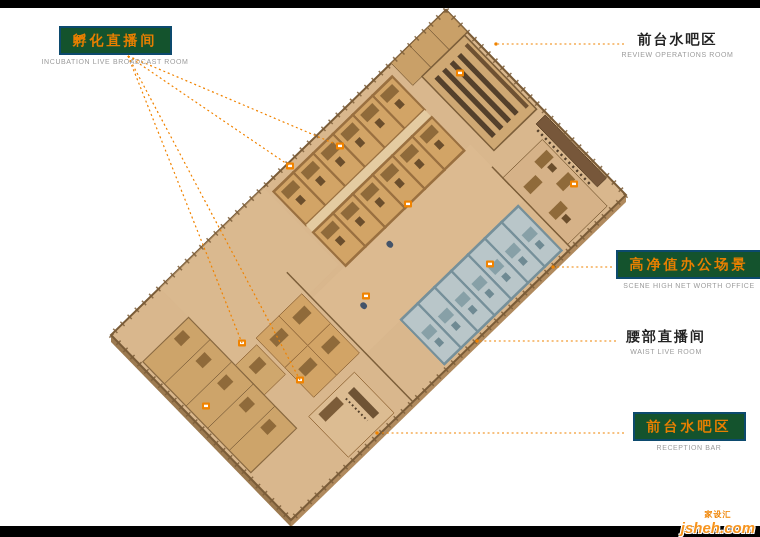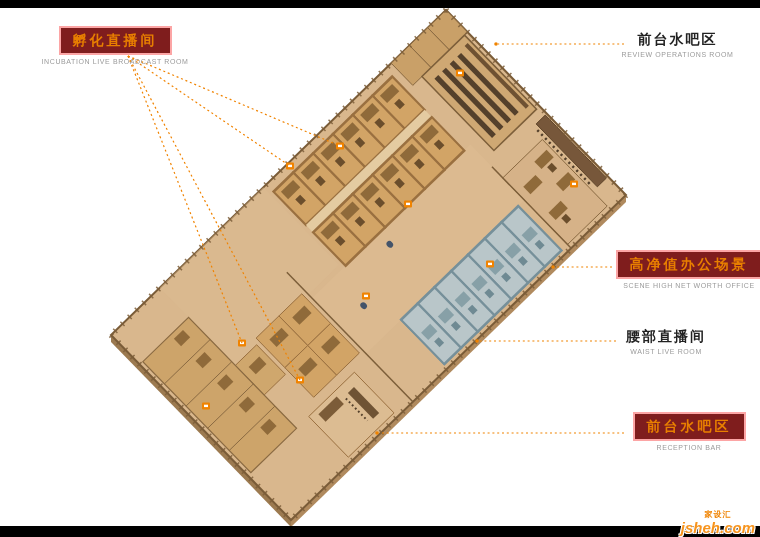--- a/index.html
+++ b/index.html
@@ -7,21 +7,21 @@
           font-family:"Liberation Sans",sans-serif;}
   .bar{position:absolute;left:0;width:760px;background:#000;}
   .bar.top{top:0;height:8px;}
   .bar.bottom{bottom:0;height:11px;}
   .plan-svg{position:absolute;left:0;top:0;}
   #plan *{vector-effect:non-scaling-stroke;}
   .cols{stroke:#7d5e3a;stroke-width:6;stroke-dasharray:1.5 8.5;opacity:.85;fill:none;}
   .leader{stroke:#f08300;stroke-width:1.2;stroke-dasharray:2 2.8;fill:none;}
   .label{position:absolute;text-align:center;}
   .label .zh{font-size:14px;font-weight:bold;letter-spacing:2px;color:#222;line-height:1.2;}
-  .label .zh.boxed{display:inline-block;border:2px solid #fca5a5;color:#e87f00;background:#7f1d1d;
+  .label .zh.boxed{display:inline-block;border:2px solid #0c4a6e;color:#e87f00;background:#14532d;
                    padding:4px 12px;letter-spacing:3px;}
   .label .en{font-size:7px;color:#9a9a9a;letter-spacing:0.6px;margin-top:3px;white-space:nowrap;}
   .watermark{position:absolute;right:5px;bottom:1px;text-align:center;z-index:5;line-height:1.1;}
   .wm-cn{font-size:8px;font-weight:bold;color:#f08300;letter-spacing:1px;}
   .wm-brand{font-size:15px;font-weight:bold;font-style:italic;color:#f7941d;
             text-shadow:-1px -1px 0 #fff,1px -1px 0 #fff,-1px 1px 0 #fff,1px 1px 0 #fff;}
 </style>
 </head>
 <body>
 

